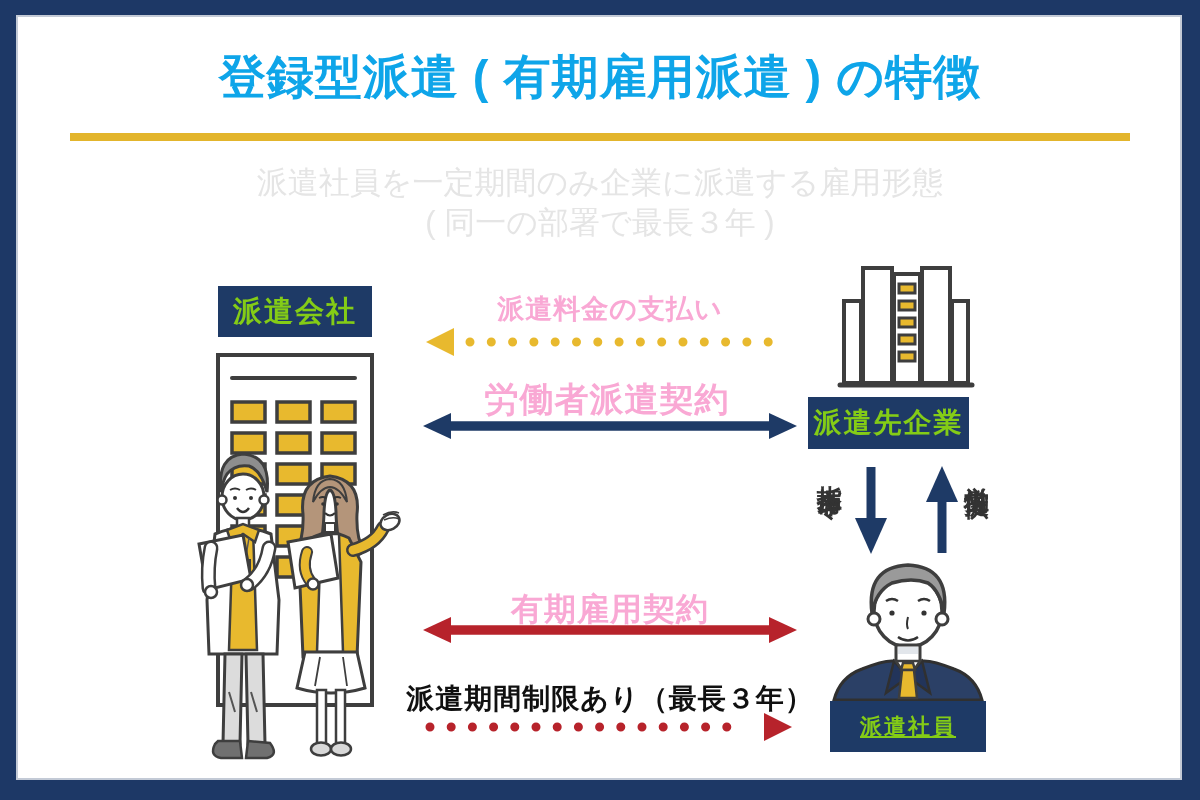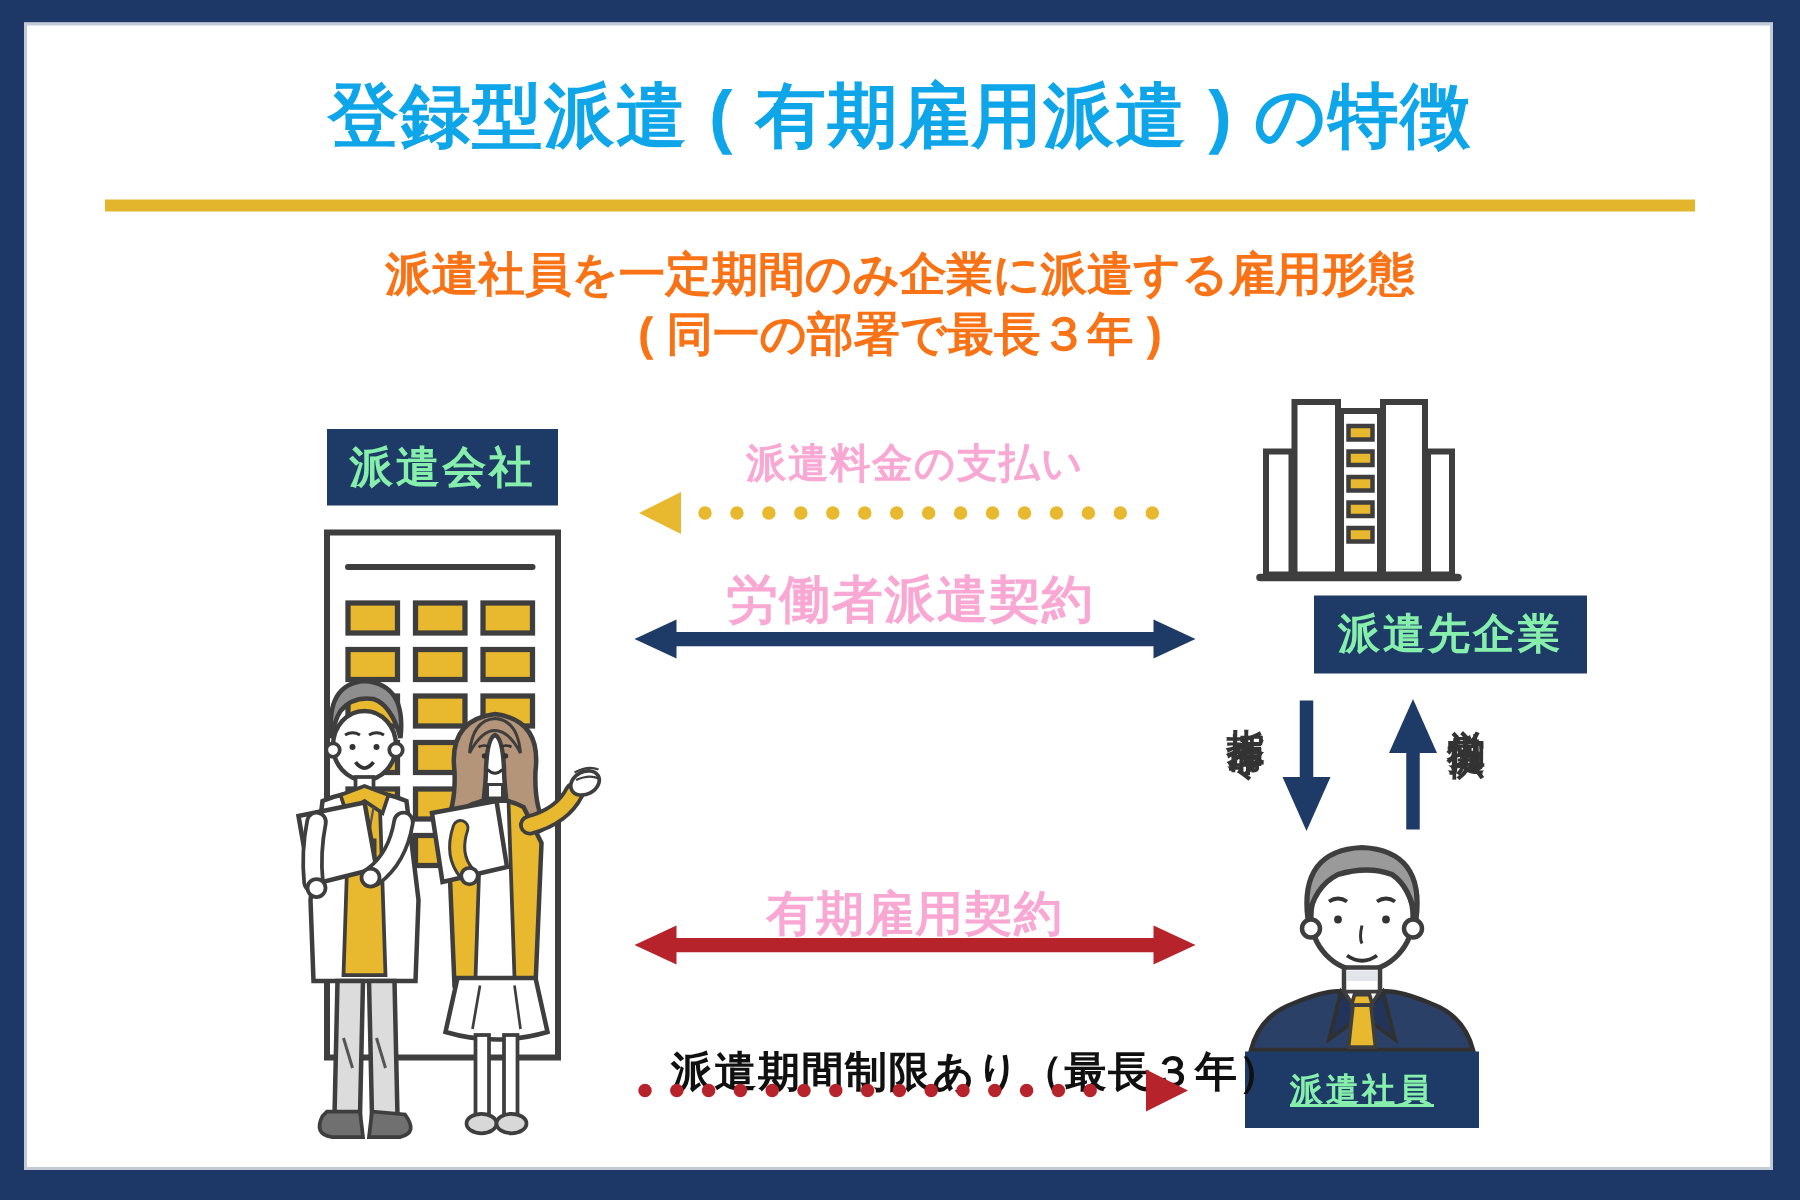--- a/index.html
+++ b/index.html
@@ -14,24 +14,24 @@
     left:16px;top:15px;width:1166px;height:765px;
     background:#ffffff;border:2px solid #C3CAD6;
   }
   .page-title{
     left:0;right:0;top:46px;text-align:center;
     font-size:47px;font-weight:bold;color:#0ea5e9;letter-spacing:1px;
   }
   .divider{left:70px;top:133px;width:1060px;height:8px;background:#E3B52C;}
   .subtitle{
     left:0;right:0;top:163px;text-align:center;
-    font-size:31px;line-height:40px;font-weight:bold;color:#f97316;
+    font-size:31px;line-height:40px;font-weight:normal;color:#e5e5e5;
   }
   .label-box{
-    background:#1E3A66;color:#86efac;display:flex;align-items:center;justify-content:center;
+    background:#1E3A66;color:#84cc16;display:flex;align-items:center;justify-content:center;
     font-weight:bold;letter-spacing:2px;
   }
   .arrow-label{
     text-align:center;font-weight:bold;color:#f9a8d4;letter-spacing:1px;
   }
   .vtext{
     writing-mode:vertical-rl;text-orientation:upright;
     font-size:25px;font-weight:bold;color:#333333;letter-spacing:3px;line-height:1;
   }
   svg{display:block;overflow:visible;}
@@ -161,21 +161,21 @@
     <g fill="#E8B92E" stroke="#3E3E3E" stroke-width="3">
       <rect x="61" y="23" width="16" height="9"></rect>
       <rect x="61" y="40" width="16" height="9"></rect>
       <rect x="61" y="57" width="16" height="9"></rect>
       <rect x="61" y="74" width="16" height="9"></rect>
       <rect x="61" y="91" width="16" height="9"></rect>
     </g>
     <line x1="2" y1="124" x2="134" y2="124" stroke="#3E3E3E" stroke-width="5" stroke-linecap="round"></line>
   </svg>
 
-  <div class="abs label-box" style="left:876px;top:397px;width:182px;height:52px;font-size:28px;">
+  <div class="abs label-box" style="left:808px;top:397px;width:161px;height:52px;font-size:28px;">
     <span>派遣先企業</span>
   </div>
 
   <div class="abs vtext" style="left:817px;top:466px;height:110px;">指揮命令</div>
   <svg class="abs" style="left:845px;top:464px;" width="116" height="92" viewBox="0 0 116 92">
     <g>
       <line x1="26" y1="3" x2="26" y2="56" stroke="#1E3A66" stroke-width="9"></line>
       <polygon points="26,90 10,54 42,54" fill="#1E3A66"></polygon>
     </g>
     <g>
@@ -209,18 +209,18 @@
     <span>派遣社員</span>
   </div>
 
   <div class="abs arrow-label" style="left:410px;top:588px;width:400px;font-size:32px;">有期雇用契約</div>
   <svg class="abs" style="left:420px;top:614px;" width="380" height="32" viewBox="0 0 380 32">
     <line x1="26" y1="16" x2="354" y2="16" stroke="#B7232B" stroke-width="9.5"></line>
     <polygon points="3,16 31,3 31,29" fill="#B7232B"></polygon>
     <polygon points="377,16 349,3 349,29" fill="#B7232B"></polygon>
   </svg>
 
-  <div class="abs arrow-label" style="left:400px;top:696px;width:420px;font-size:28px;color:#101010;margin-left:41px;">派遣期間制限あり（最長３年）</div>
+  <div class="abs arrow-label" style="left:400px;top:680px;width:420px;font-size:28px;color:#101010;">派遣期間制限あり（最長３年）</div>
   <svg class="abs" style="left:420px;top:712px;" width="380" height="30" viewBox="0 0 380 30">
     <line x1="10" y1="15" x2="328" y2="15" stroke="#B7232B" stroke-width="9" stroke-linecap="round" stroke-dasharray="0,21.2"></line>
     <polygon points="372,15 344,1 344,29" fill="#B7232B"></polygon>
   </svg>
 </div>
 
 </body></html>

